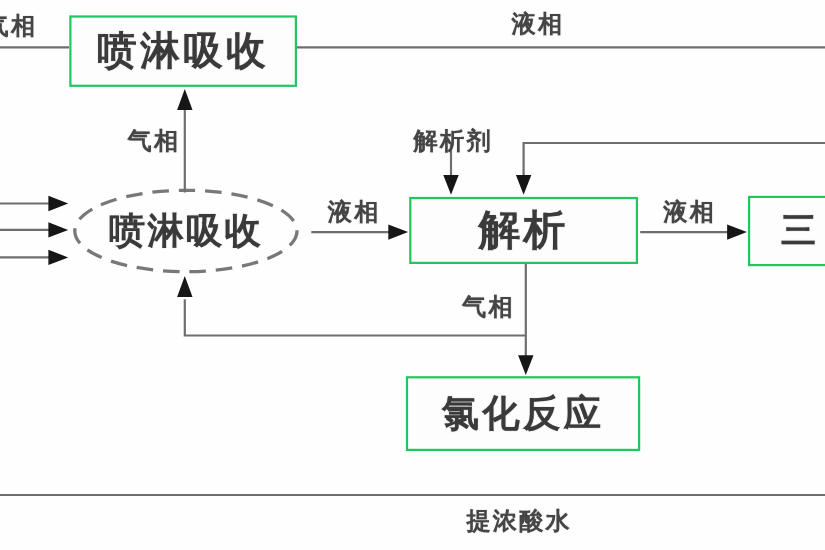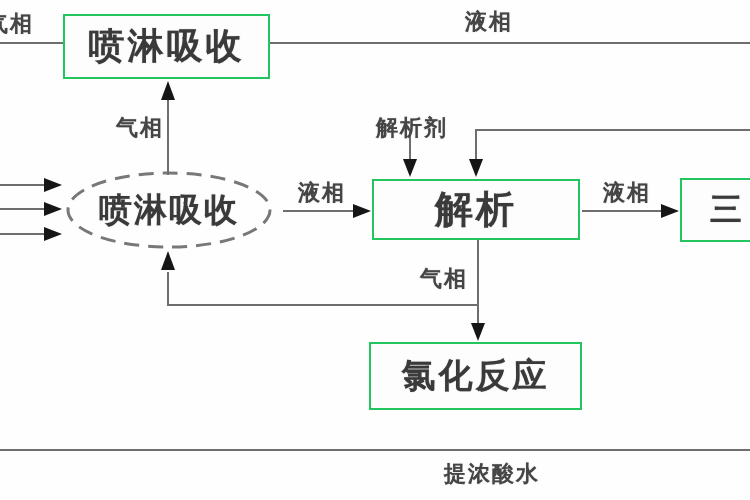--- a/index.html
+++ b/index.html
@@ -138,15 +138,15 @@
   <div class="slabel" style="left:140px; top:128px;">气相</div>
 
   <div class="slabel" style="left:322px; top:193px;">液相</div>
 
   <div class="slabel" style="left:412px; top:128px;">解析剂</div>
 
   <div class="slabel" style="left:627px; top:193px;">液相</div>
 
   <div class="slabel" style="left:444px; top:279px;">气相</div>
 
-  <div class="slabel" style="left:492px; top:474px;">提浓酸水</div>
+  <div class="slabel" style="left:472px; top:474px;">提浓酸水</div>
 
 </div>
 
 </body></html>

